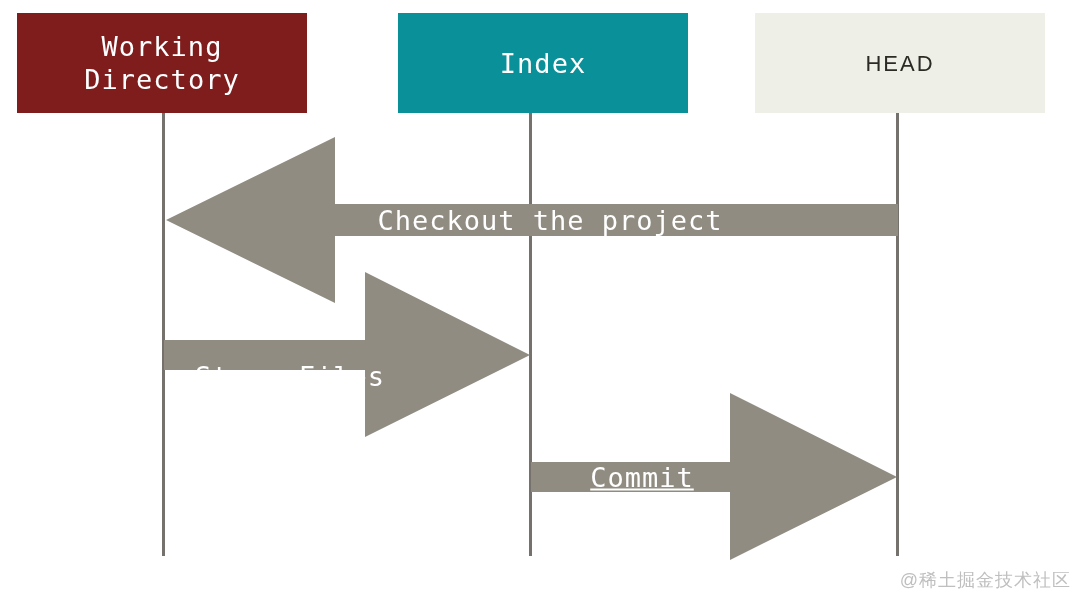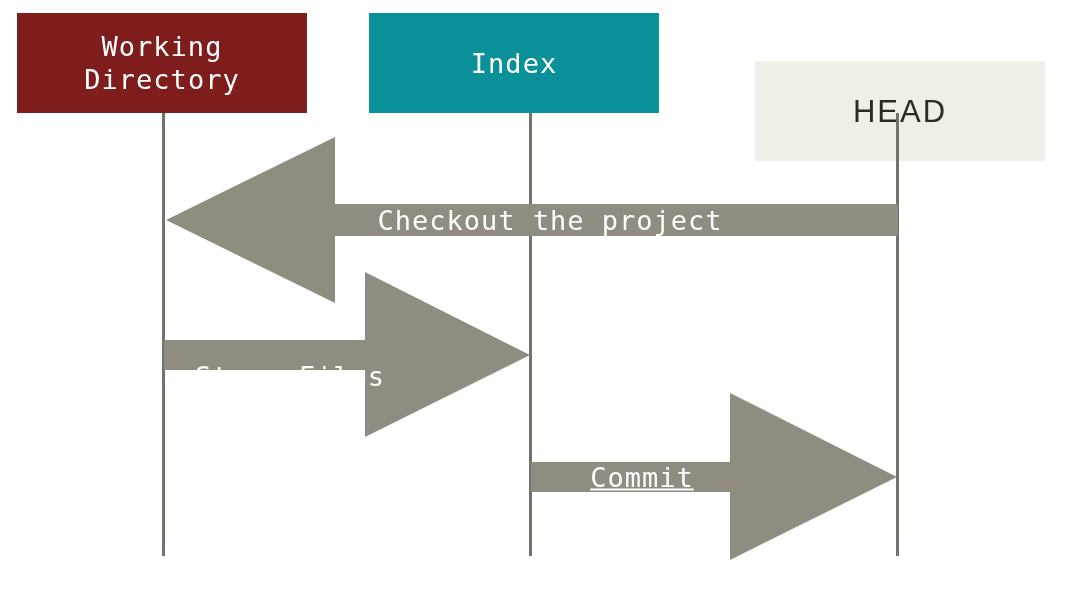--- a/index.html
+++ b/index.html
@@ -29,33 +29,32 @@
     line-height: 33px;
     box-sizing: border-box;
   }
   .box-working {
     left: 17px;
     background: #7f1d1d;
     color: #ffffff;
   }
   .box-working .box-label { width: 200px; }
   .box-index {
-    left: 369px;
+    left: 398px;
     background: #0A9099;
     color: #ffffff;
   }
   .box-head {
     left: 755px;
     background: #EEEFE7;
     color: #2B2A24;
     font-family: "Liberation Sans", sans-serif;
-    font-size: 31px;
+    font-size: 22px;
     font-weight: 500;
     letter-spacing: 2px;
-    margin-top: 48px;
   }
   .lifeline {
     position: absolute;
     top: 113px;
     width: 3px;
     height: 443px;
     background: #75716C;
   }
   .line-working { left: 162px; }
   .line-index  { left: 529px; }
@@ -114,14 +113,15 @@
 
     <polygon class="arrow-shape" points="164,340 365,340 365,272 530,355 365,437 365,370 164,370"></polygon>
 
     <polygon class="arrow-shape" points="531,462 730,462 730,393 897,477 730,560 730,492 531,492"></polygon>
   </svg>
 
   <div class="arrow-label label-checkout">Checkout the project</div>
   <div class="arrow-label label-stage">Stage Files</div>
   <div class="arrow-label label-commit">Commit</div>
 
+  <div class="watermark">@稀土掘金技术社区</div>
 
 </div>
 
 </body></html>

